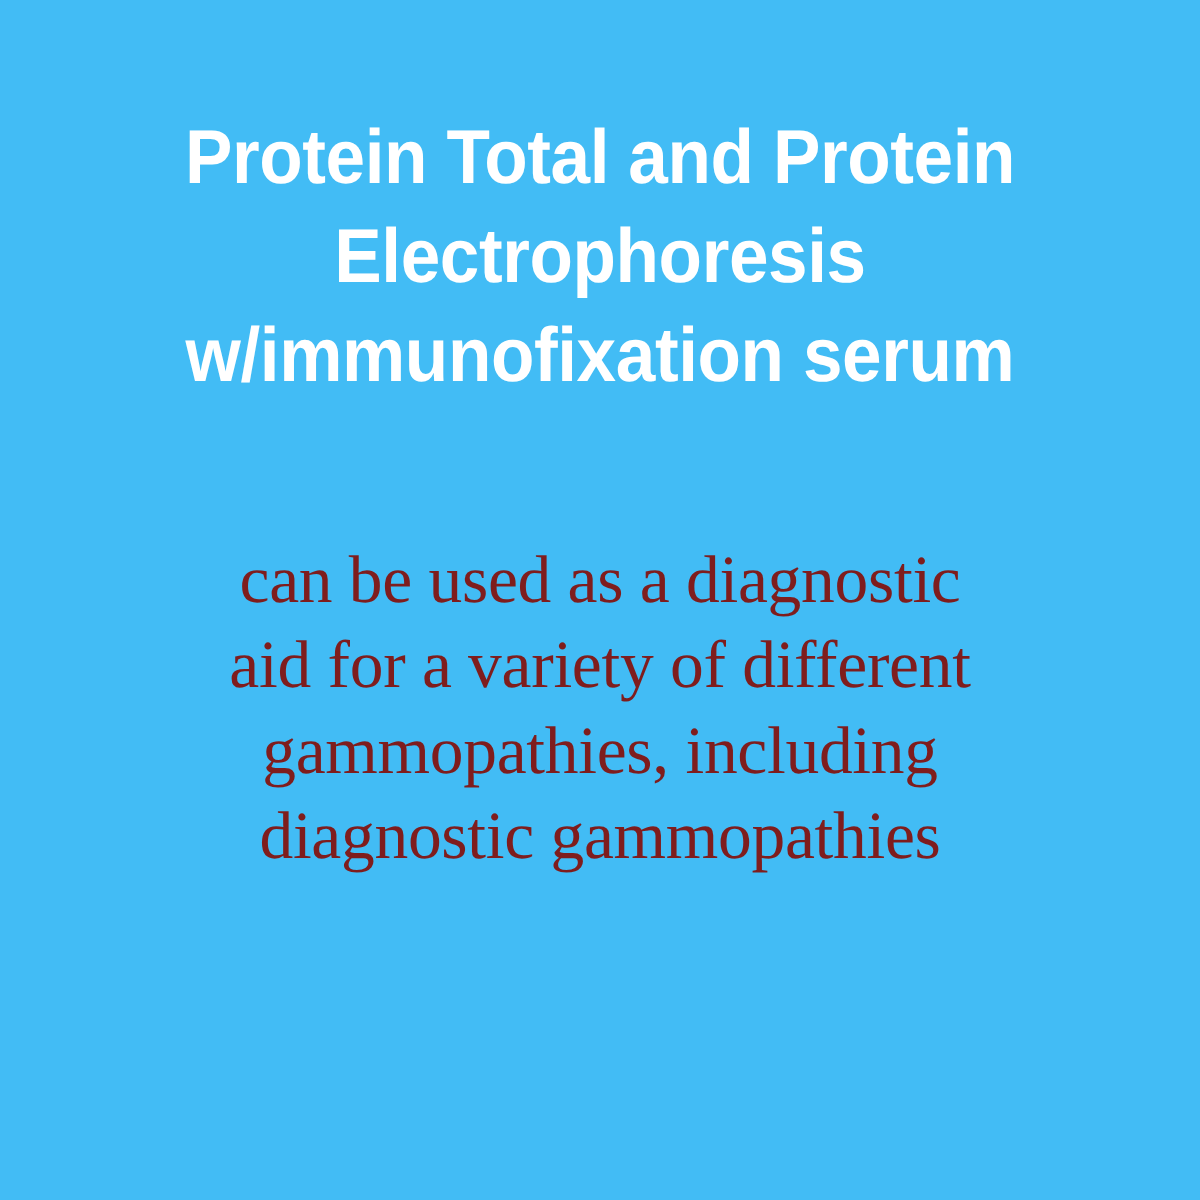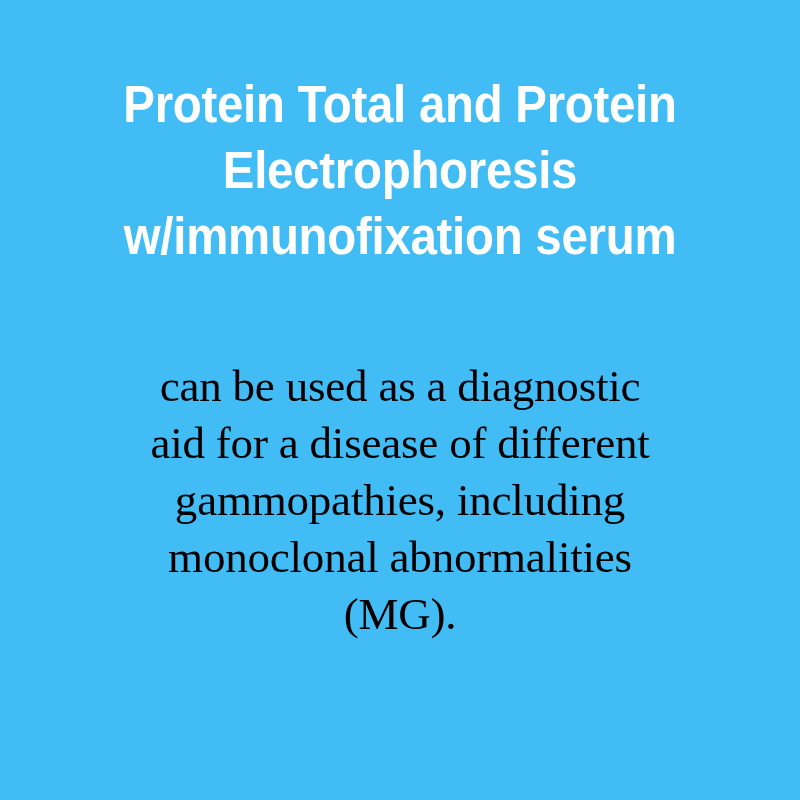--- a/index.html
+++ b/index.html
@@ -40,21 +40,21 @@
     transform-origin: center center;
     white-space: nowrap;
   }
   .body-block {
     width: 620px;
     margin-top: 88px;
     text-align: center;
   }
   .body-line {
     display: block;
-    color: #000000;
+    color: #7f1d1d;
     font-family: "Liberation Serif", "DejaVu Serif", serif;
     font-weight: 400;
     font-size: 45px;
     line-height: 57px;
     letter-spacing: -0.2px;
     white-space: nowrap;
   }
 </style>
 </head>
 <body>
@@ -62,19 +62,18 @@
 <div class="card">
 
   <div class="title-block">
     <span class="title-line">Protein Total and Protein</span>
     <span class="title-line">Electrophoresis</span>
     <span class="title-line">w/immunofixation serum</span>
   </div>
 
   <div class="body-block">
     <span class="body-line">can be used as a diagnostic</span>
-    <span class="body-line">aid for a disease of different</span>
+    <span class="body-line">aid for a variety of different</span>
     <span class="body-line">gammopathies, including</span>
-    <span class="body-line">monoclonal abnormalities</span>
-    <span class="body-line">(MG).</span>
+    <span class="body-line">diagnostic gammopathies</span>
   </div>
 
 </div>
 
 </body></html>

